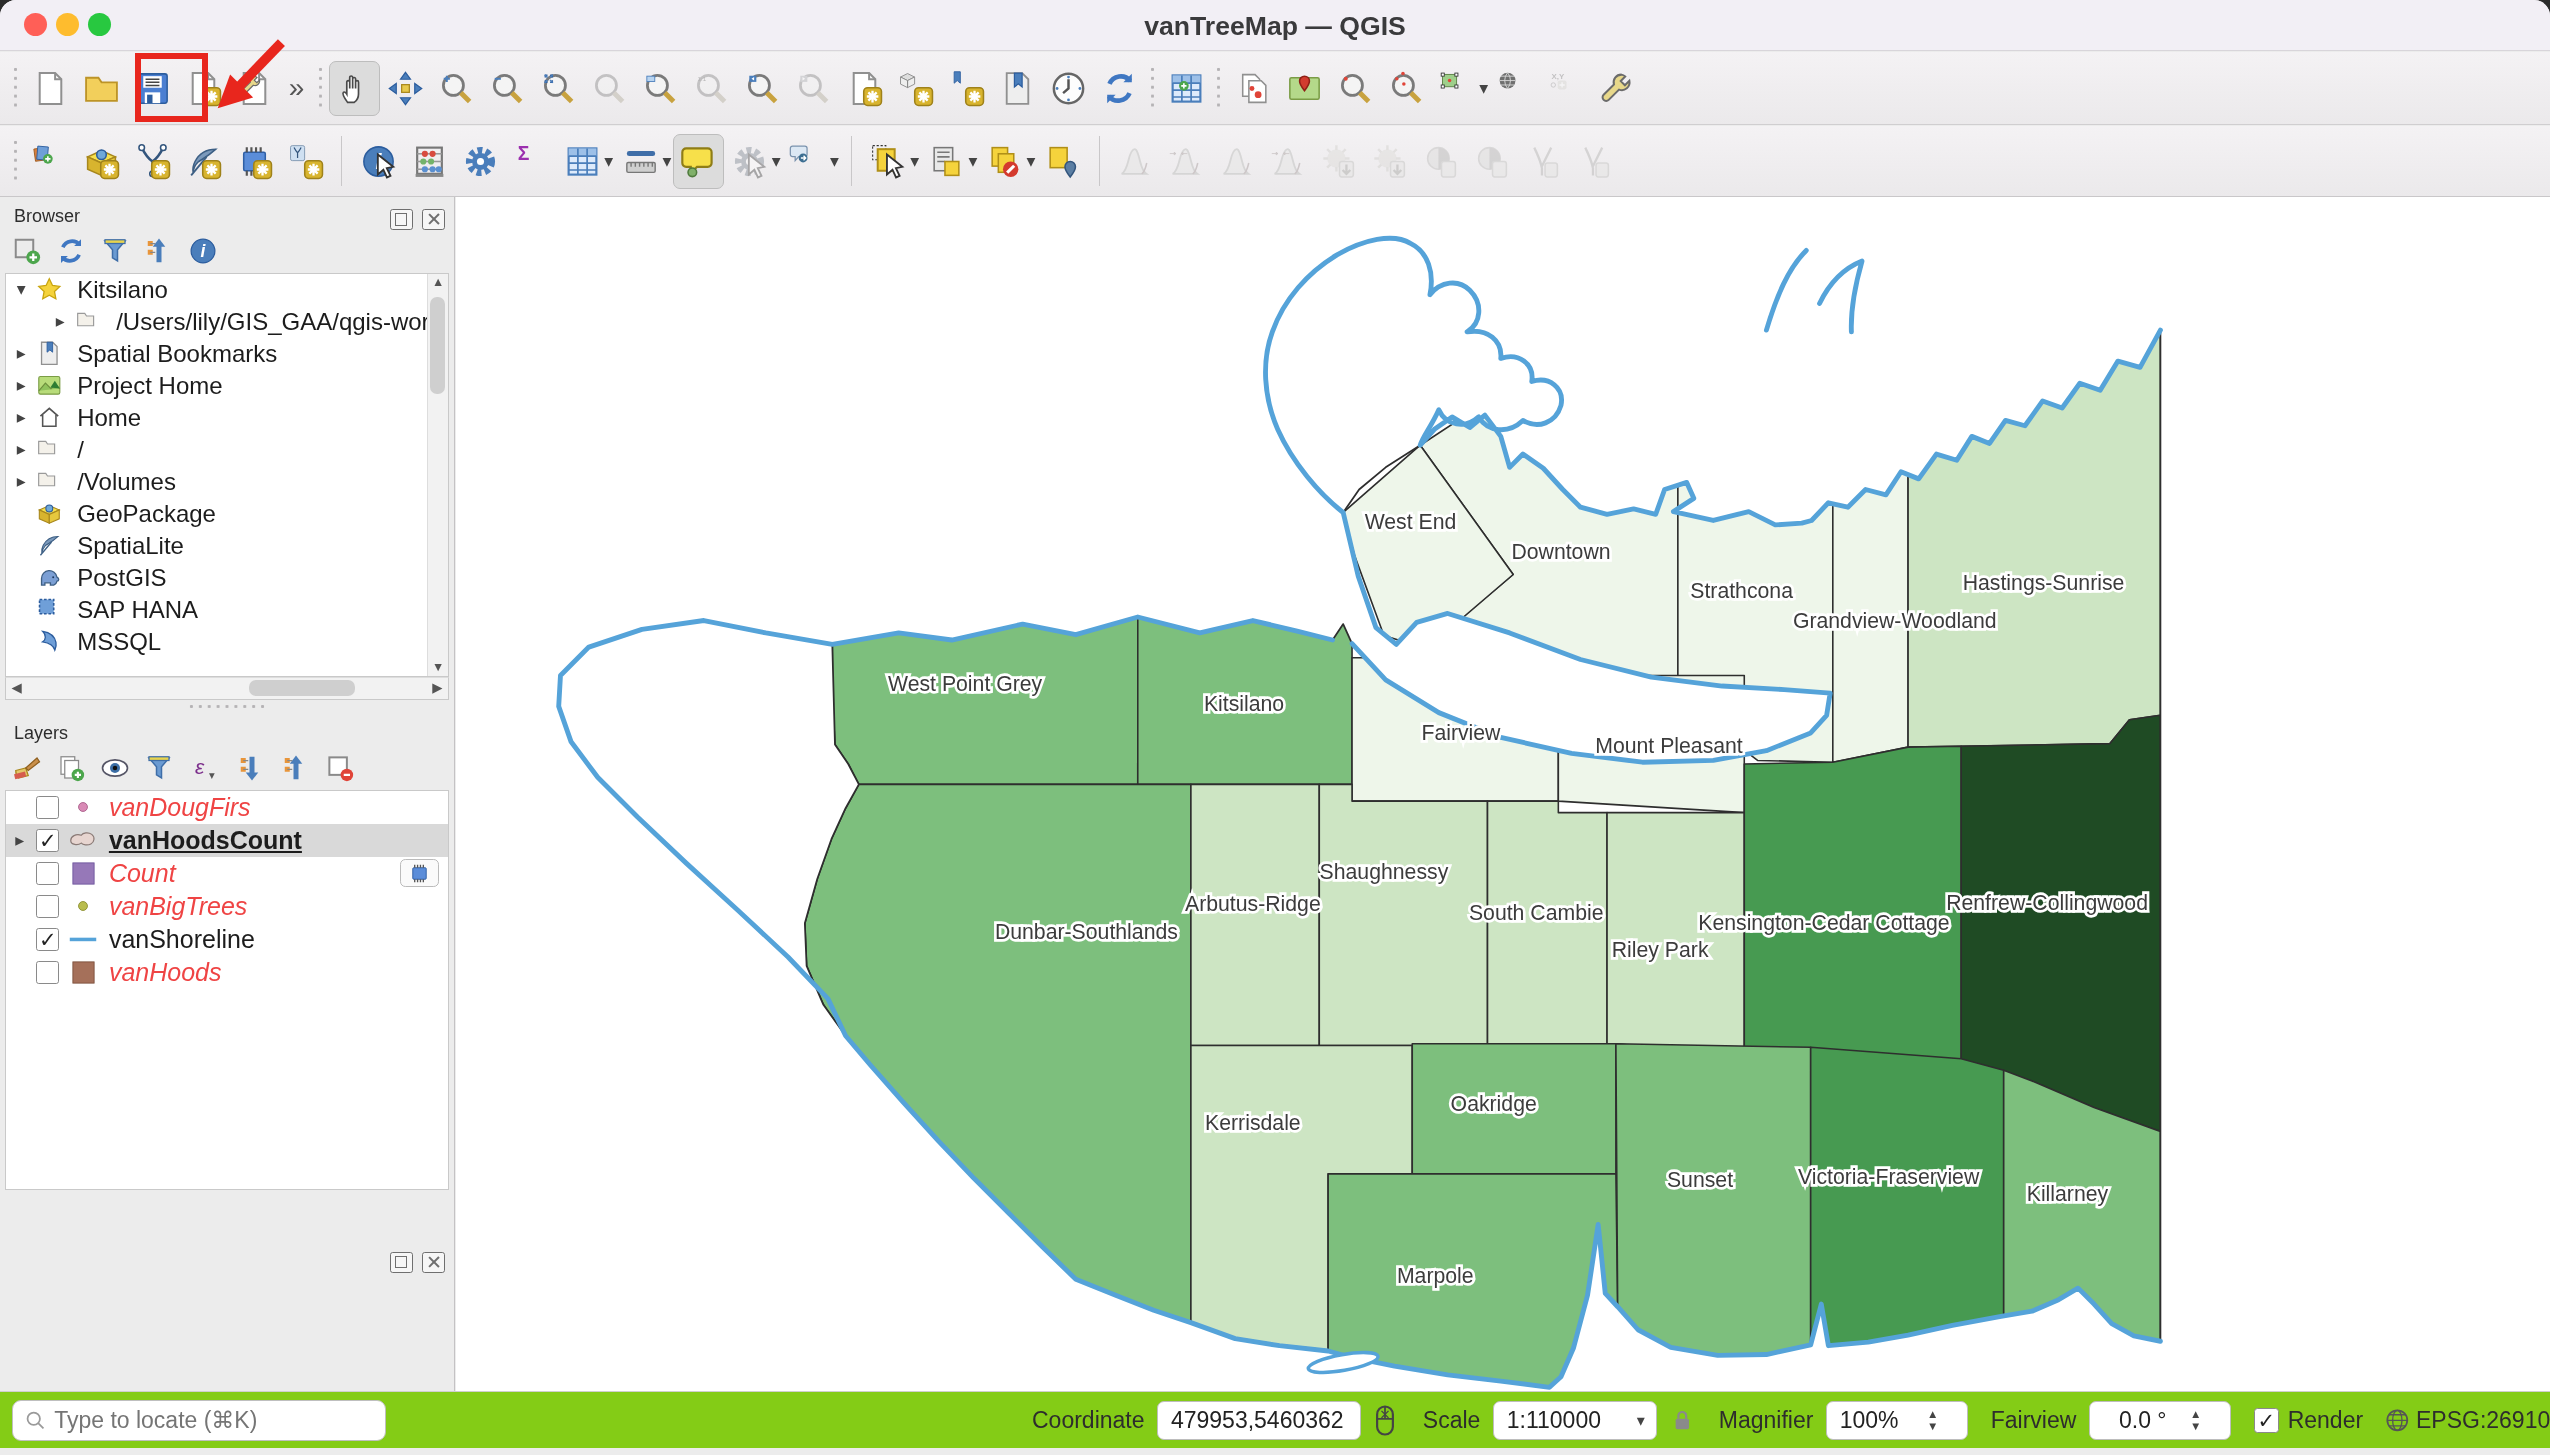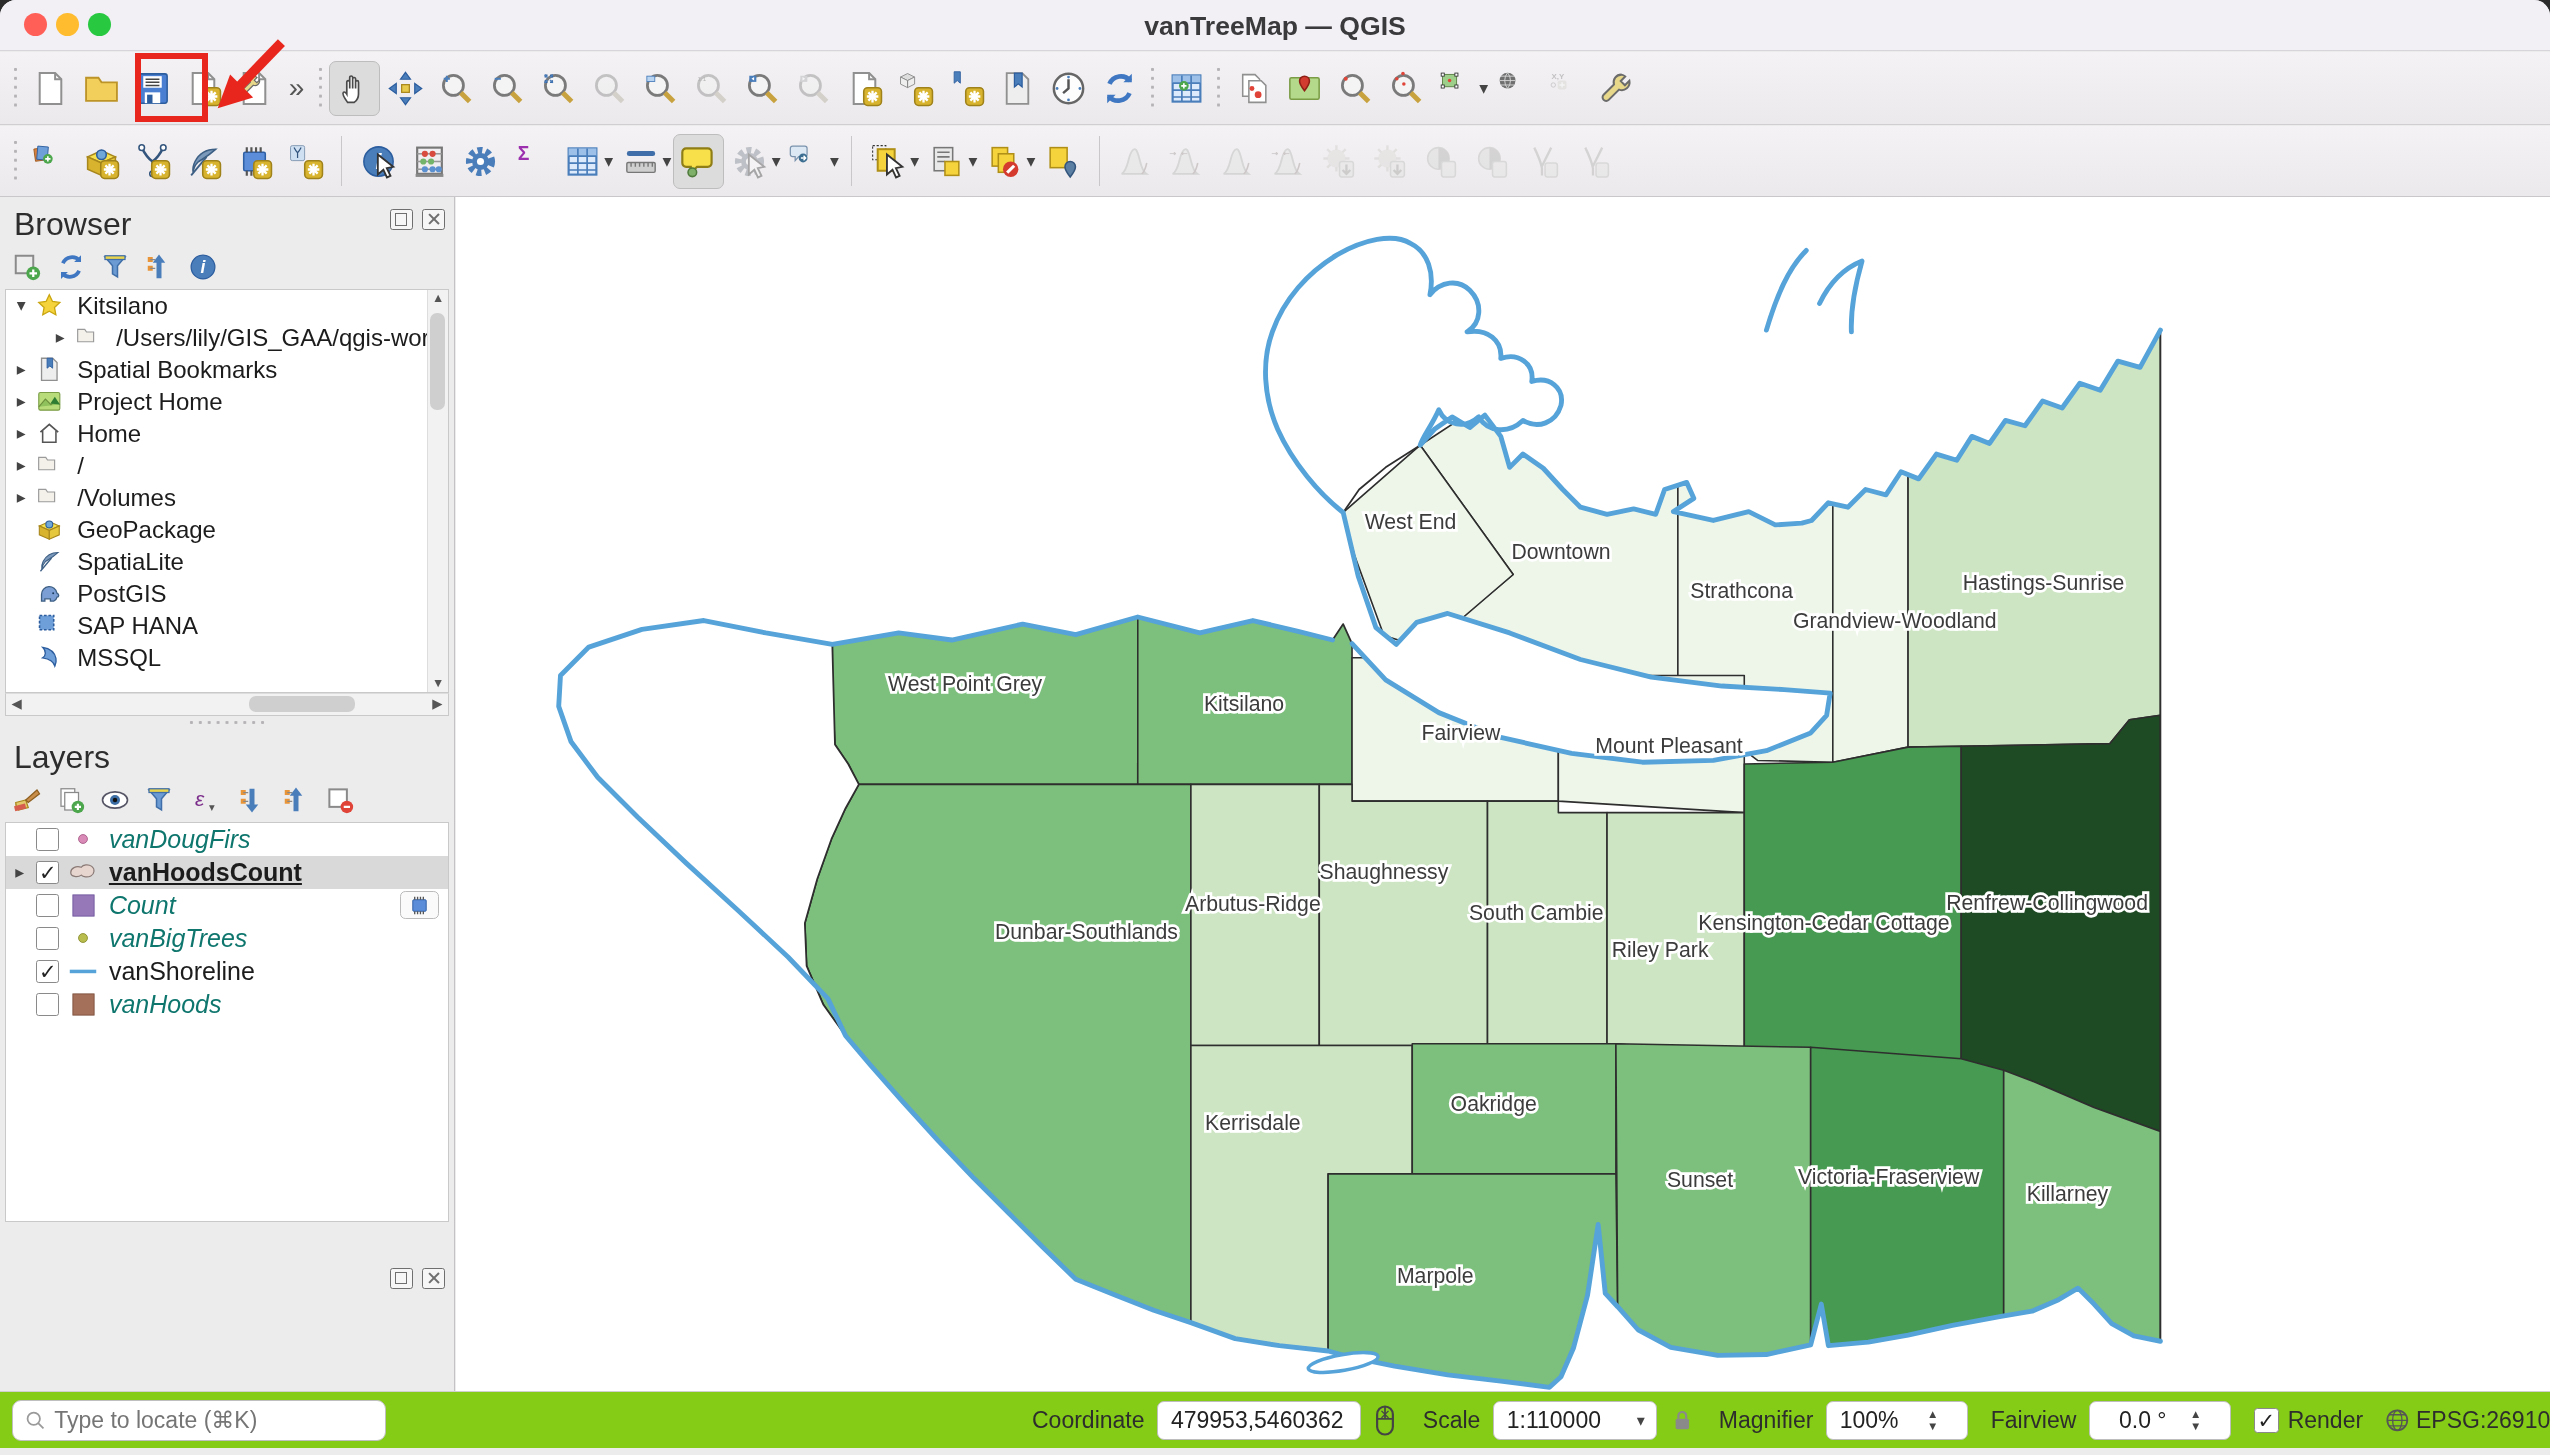--- a/index.html
+++ b/index.html
@@ -23,21 +23,21 @@
   .dis{opacity:.38;filter:grayscale(.8);}
   .vsep{width:0.9px;height:50px;background:#c9c7c9;margin:0 10.6px;flex:0 0 auto;}
   .grip{width:8.9px;height:46px;margin:0 3.5px;flex:0 0 auto;background:radial-gradient(circle,#b5b3b5 1.3px,transparent 1.8px);background-size:7px 8.9px;}
   .car{font-size:17.7px;color:#444;margin:0 1.8px 0 -3.5px;flex:0 0 auto;}
   .ovf{font-size:28px;color:#555;padding:0 8.9px;flex:0 0 auto;}
   
   #ann-box{position:absolute;left:135px;top:53px;width:73px;height:69px;border:6.2px solid #e8261d;z-index:60;}
   #ann-arrow{position:absolute;left:177px;top:8.9px;width:177px;height:124px;z-index:60;pointer-events:none;}
   
   #panels{position:absolute;left:0;top:197px;width:455px;bottom:57px;background:#ececec;border-right:0.9px solid #c4c2c4;}
-  .ptitle{font-size:32px;color:#2d2d2d;padding:8.9px 0 3.5px 14px;}
+  .ptitle{font-size:18px;color:#2d2d2d;padding:8.9px 0 3.5px 14px;}
   .pctrl{position:absolute;right:8.9px;display:flex;gap:8.9px;}
   .pc-float,.pc-close{width:23px;height:21px;border:1.8px solid #6f6f6f;border-radius:2.7px;position:relative;background:#f6f6f6;}
   .pc-float:before{content:"";position:absolute;left:3.5px;top:2.7px;width:10.6px;height:10.6px;border:1.8px solid #6f6f6f;}
   .pc-close:before,.pc-close:after{content:"";position:absolute;left:9.7px;top:1.8px;width:2.2px;height:14px;background:#6f6f6f;}
   .pc-close:before{transform:rotate(45deg);} .pc-close:after{transform:rotate(-45deg);}
   .ptool{display:flex;align-items:center;gap:14px;padding:5.3px 0 7px 12.4px;}
   .ptool svg{width:30px;height:30px;}
   .treebox{position:relative;background:#ffffff;border:0.9px solid #c9c9c9;margin:0 5.3px;overflow:hidden;}
   #btree{height:404px;}
   .trow{display:flex;align-items:center;height:32px;font-size:24px;color:#1c1c1c;white-space:nowrap;}
@@ -53,21 +53,21 @@
   .hsb .thumb{position:absolute;top:2.7px;left:55%;width:106px;height:16px;background:#cfcfcf;border-radius:7px;}
   .hsb .lf,.hsb .rt{position:absolute;top:2.7px;font-size:13.3px;color:#555;}
   .hsb .lf{left:5.3px;} .hsb .rt{right:5.3px;}
   #splitter{height:10.6px;background:radial-gradient(circle,#b5b3b5 1.3px,transparent 1.8px);background-size:8.9px 7px;background-repeat:repeat-x;background-position:center;width:80px;margin:1.8px auto;}
   
   #ltree{height:400px;background:#fff;margin:0 5.3px;border:0.9px solid #c9c9c9;position:relative;}
   .lrow{display:flex;align-items:center;height:33px;font-size:25px;color:#1c1c1c;position:relative;}
   .lrow .chev{width:26.6px;text-align:center;font-size:17.7px;color:#444;flex:0 0 auto;}
   .cbox{width:23px;height:23px;border:1.8px solid #8a8a8a;background:#fff;border-radius:2.7px;margin:0 8.9px 0 3.5px;flex:0 0 auto;font-size:21px;line-height:21px;text-align:center;color:#222;font-weight:bold;}
   .sw{width:30px;height:23px;margin-right:10.6px;flex:0 0 auto;display:flex;align-items:center;justify-content:center;}
-  .ital{font-style:italic;color:#0f766e;}
+  .ital{font-style:italic;color:#ef4444;}
   .lsel{background:#d9d9d9;}
   .lbold{font-weight:bold;text-decoration:underline;}
   .memchip{position:absolute;right:8.9px;top:2.7px;width:39px;height:28px;border:0.9px solid #bbb;border-radius:5.3px;background:#fafafa;display:flex;align-items:center;justify-content:center;}
   .memchip svg{width:23px;height:23px;}
   
   #map{position:absolute;left:456px;top:197px;right:0;bottom:57px;background:#ffffff;}
   #map svg{position:absolute;left:0;top:0;}
   .c1{fill:#eef6ea}.c2{fill:#cde5c3}.c3{fill:#7dbf7d}.c4{fill:#479a51}.c5{fill:#1f4b24}
   .hood{stroke:#2e2e2e;stroke-width:1.8;stroke-linejoin:round;}
   .coast{fill:none;stroke:#55a3d9;stroke-width:5.5;stroke-linejoin:round;stroke-linecap:round;}

